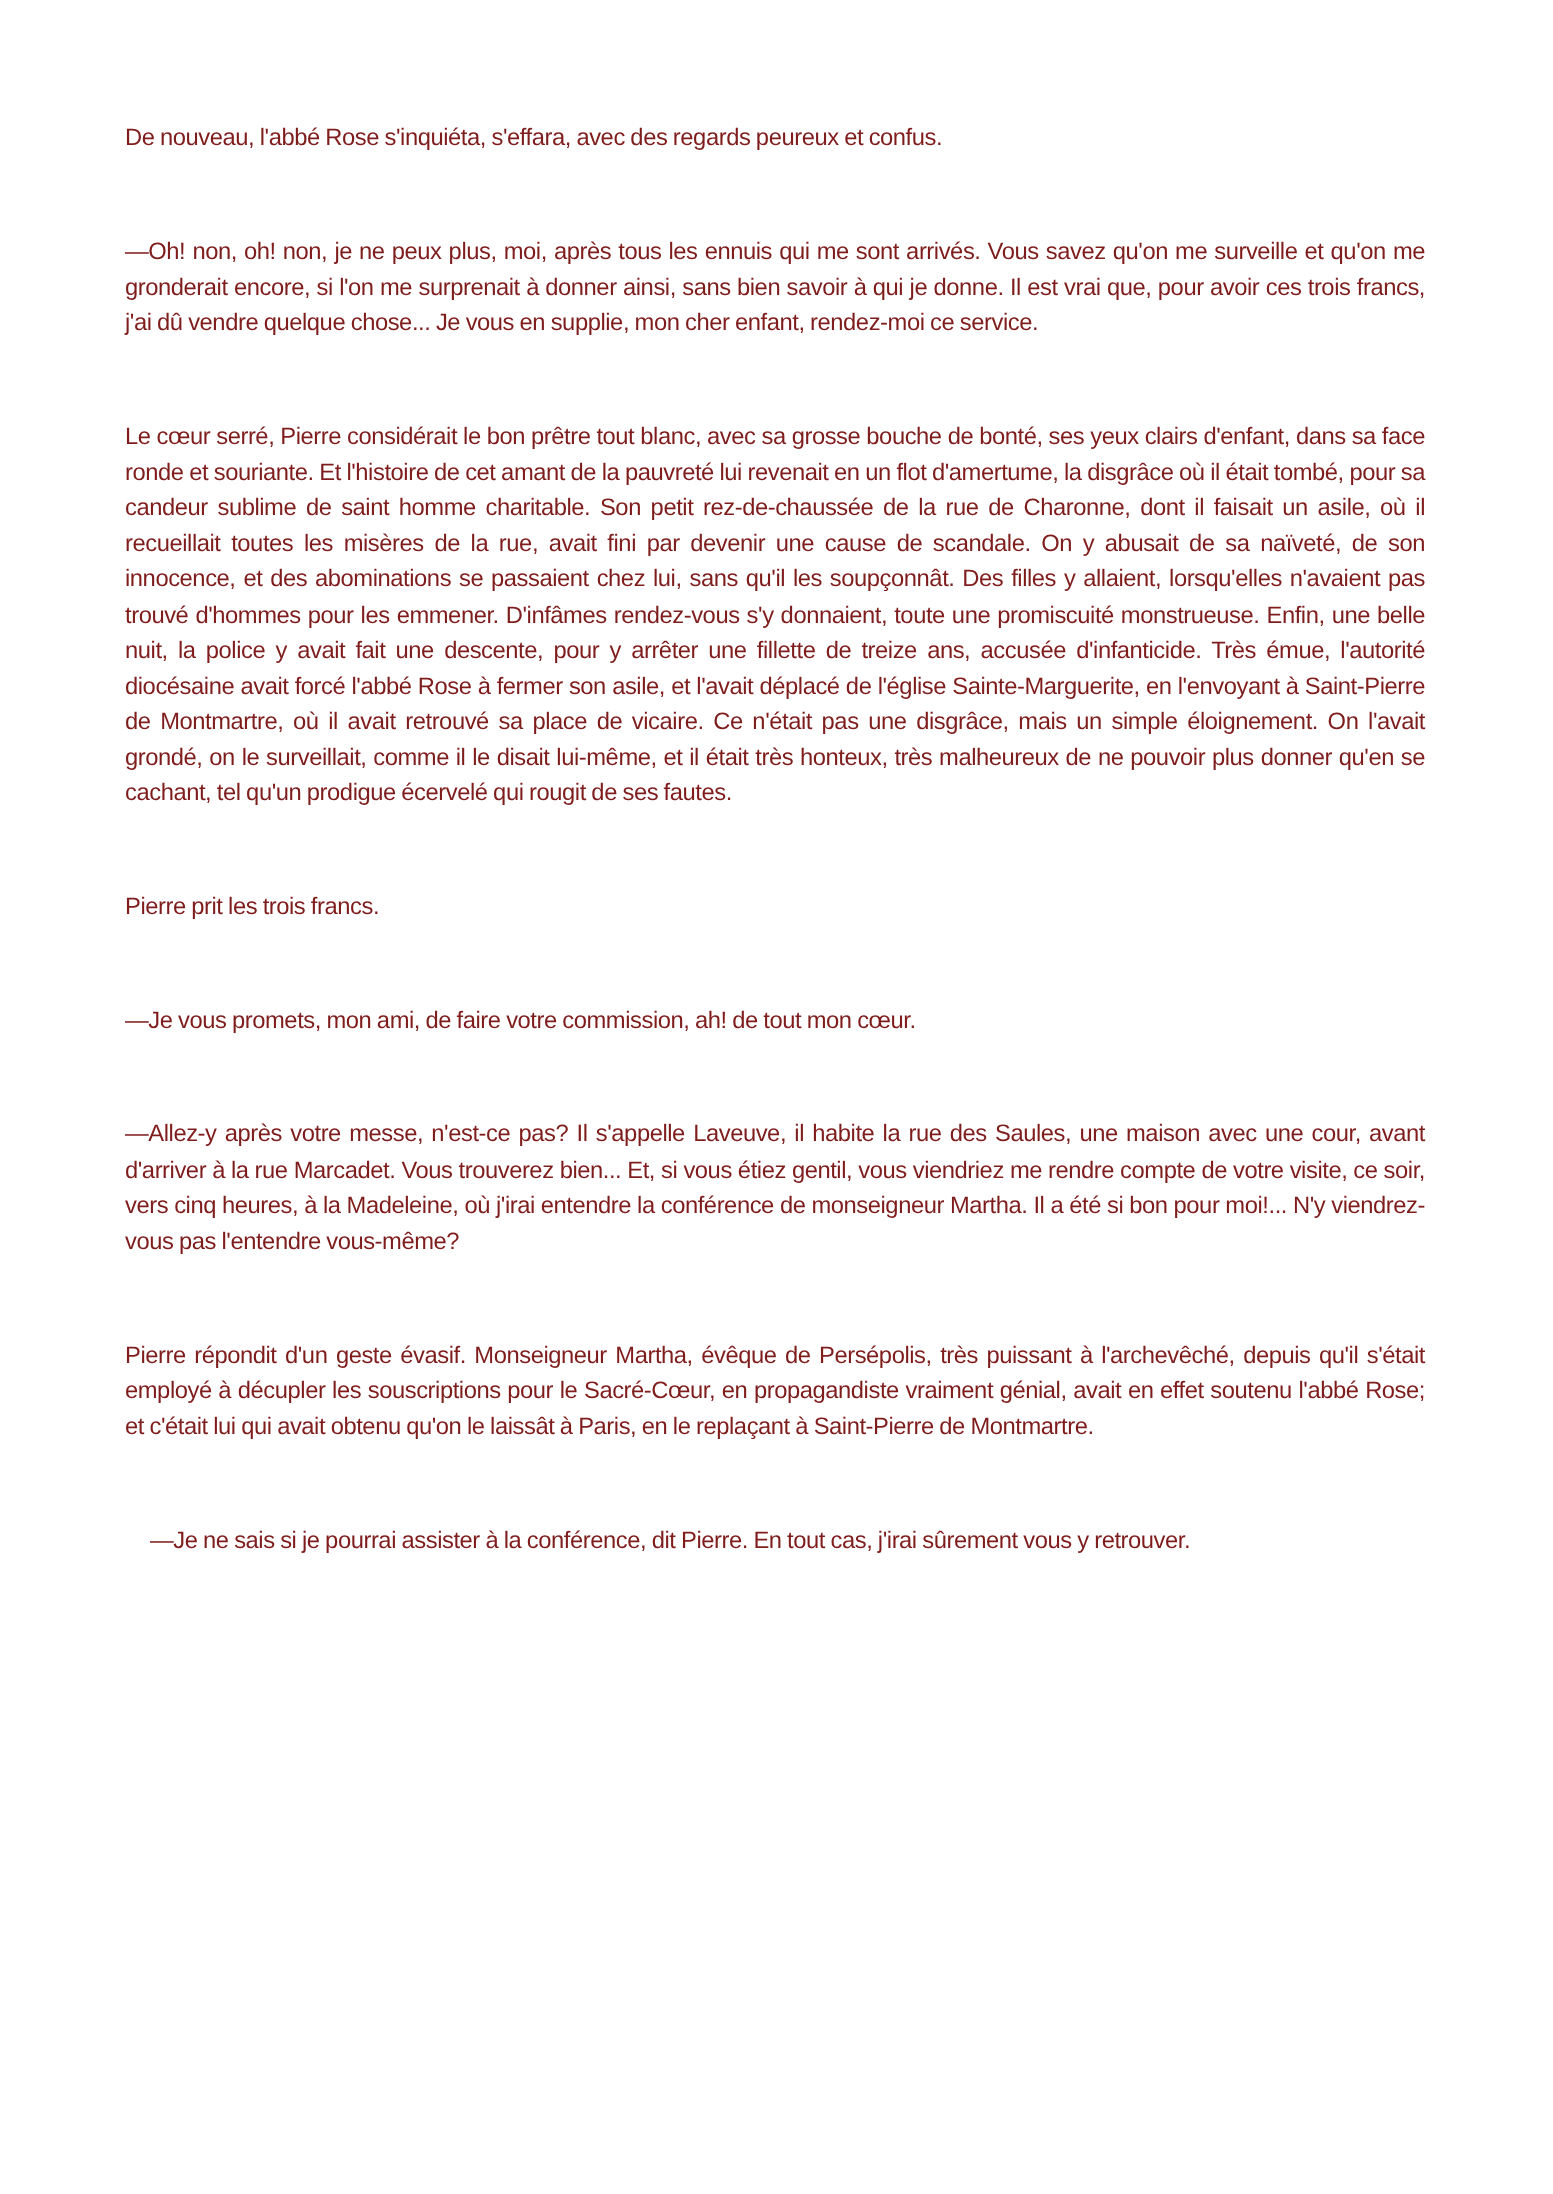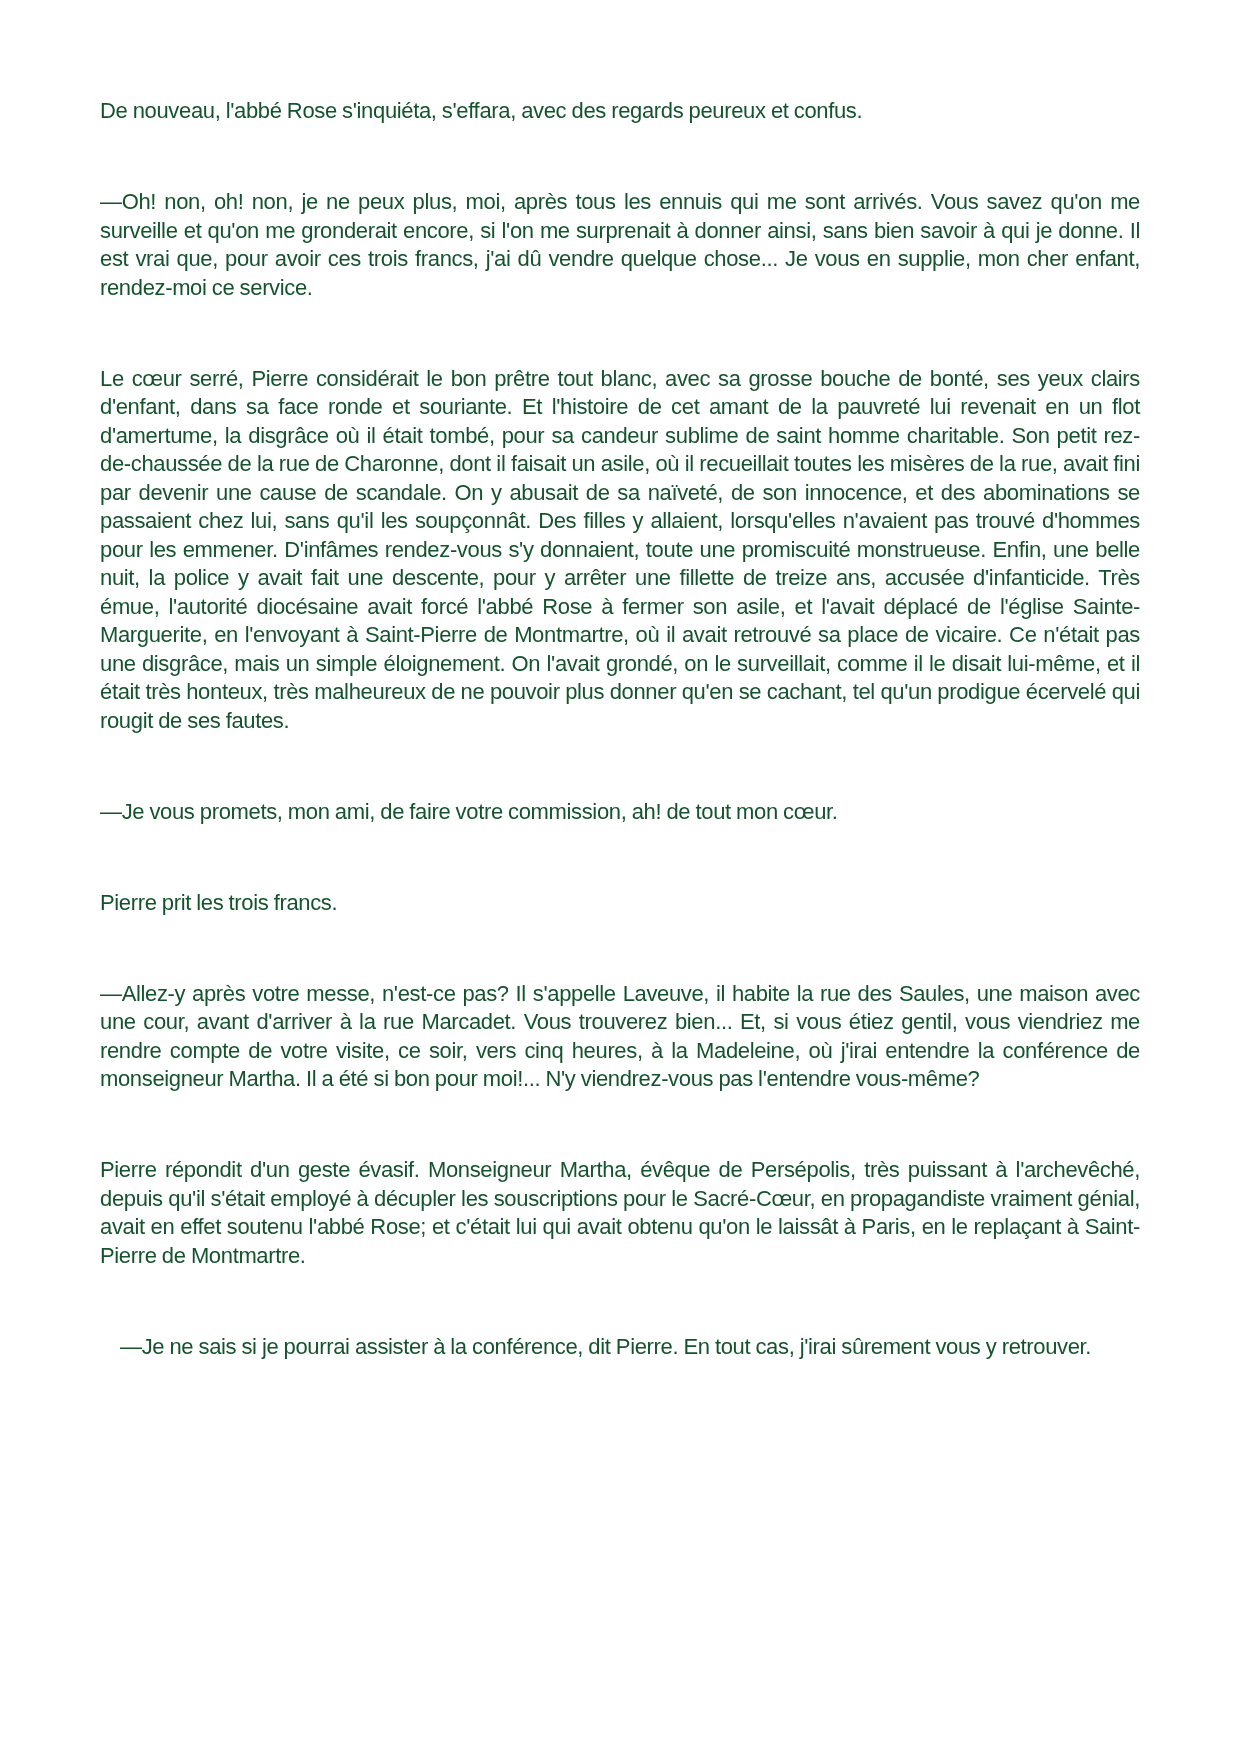--- a/index.html
+++ b/index.html
@@ -11,39 +11,39 @@
       width: 1242px;
       height: 1755px;
       position: relative;
       overflow: hidden;
     }
     .page {
       position: absolute;
       left: 100px;
       top: 97px;
       width: 1040px;
-      color: #14532d;
+      color: #7f1d1d;
       font-family: "Liberation Sans", sans-serif;
-      font-size: 22px;
+      font-size: 19px;
       line-height: 28.5px;
       letter-spacing: -0.35px;
       word-spacing: -0.5px;
     }
     .para {
       margin: 0 0 62.5px 0;
       text-align: justify;
       text-justify: inter-word;
     }
     .para:last-child { margin-bottom: 0; margin-left: 20px; }
   </style>
 </head>
 <body>
 
 <div class="page">
   <p class="para">De nouveau, l'abbé Rose s'inquiéta, s'effara, avec des regards peureux et confus.</p>
   <p class="para">—Oh! non, oh! non, je ne peux plus, moi, après tous les ennuis qui me sont arrivés. Vous savez qu'on me surveille et qu'on me gronderait encore, si l'on me surprenait à donner ainsi, sans bien savoir à qui je donne. Il est vrai que, pour avoir ces trois francs, j'ai dû vendre quelque chose... Je vous en supplie, mon cher enfant, rendez-moi ce service.</p>
   <p class="para">Le cœur serré, Pierre considérait le bon prêtre tout blanc, avec sa grosse bouche de bonté, ses yeux clairs d'enfant, dans sa face ronde et souriante. Et l'histoire de cet amant de la pauvreté lui revenait en un flot d'amertume, la disgrâce où il était tombé, pour sa candeur sublime de saint homme charitable. Son petit rez-de-chaussée de la rue de Charonne, dont il faisait un asile, où il recueillait toutes les misères de la rue, avait fini par devenir une cause de scandale. On y abusait de sa naïveté, de son innocence, et des abominations se passaient chez lui, sans qu'il les soupçonnât. Des filles y allaient, lorsqu'elles n'avaient pas trouvé d'hommes pour les emmener. D'infâmes rendez-vous s'y donnaient, toute une promiscuité monstrueuse. Enfin, une belle nuit, la police y avait fait une descente, pour y arrêter une fillette de treize ans, accusée d'infanticide. Très émue, l'autorité diocésaine avait forcé l'abbé Rose à fermer son asile, et l'avait déplacé de l'église Sainte-Marguerite, en l'envoyant à Saint-Pierre de Montmartre, où il avait retrouvé sa place de vicaire. Ce n'était pas une disgrâce, mais un simple éloignement. On l'avait grondé, on le surveillait, comme il le disait lui-même, et il était très honteux, très malheureux de ne pouvoir plus donner qu'en se cachant, tel qu'un prodigue écervelé qui rougit de ses fautes.</p>
+  <p class="para">Pierre prit les trois francs.</p>
   <p class="para">—Je vous promets, mon ami, de faire votre commission, ah! de tout mon cœur.</p>
-  <p class="para">Pierre prit les trois francs.</p>
   <p class="para">—Allez-y après votre messe, n'est-ce pas? Il s'appelle Laveuve, il habite la rue des Saules, une maison avec une cour, avant d'arriver à la rue Marcadet. Vous trouverez bien... Et, si vous étiez gentil, vous viendriez me rendre compte de votre visite, ce soir, vers cinq heures, à la Madeleine, où j'irai entendre la conférence de monseigneur Martha. Il a été si bon pour moi!... N'y viendrez-vous pas l'entendre vous-même?</p>
   <p class="para">Pierre répondit d'un geste évasif. Monseigneur Martha, évêque de Persépolis, très puissant à l'archevêché, depuis qu'il s'était employé à décupler les souscriptions pour le Sacré-Cœur, en propagandiste vraiment génial, avait en effet soutenu l'abbé Rose; et c'était lui qui avait obtenu qu'on le laissât à Paris, en le replaçant à Saint-Pierre de Montmartre.</p>
   <p class="para">—Je ne sais si je pourrai assister à la conférence, dit Pierre. En tout cas, j'irai sûrement vous y retrouver.</p>
 </div>
 
 </body></html>

